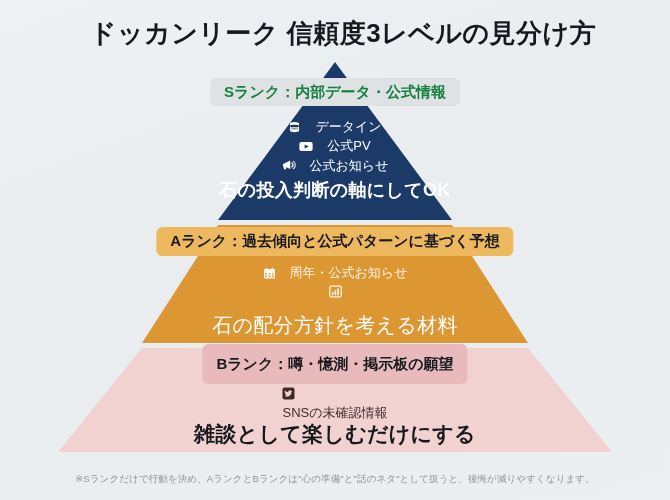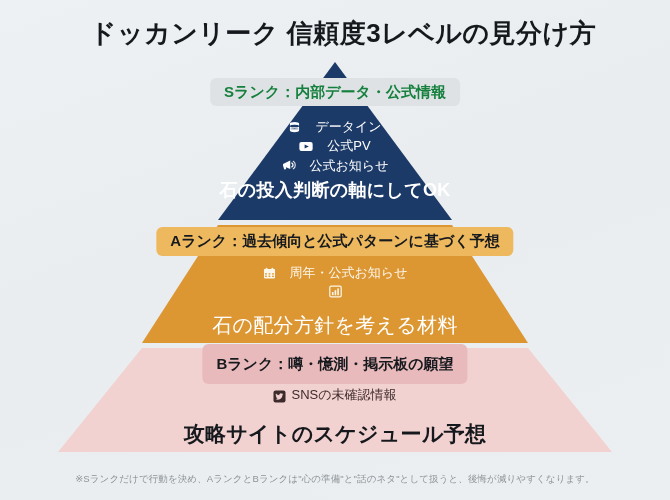--- a/index.html
+++ b/index.html
@@ -62,22 +62,23 @@
     display: flex;
     align-items: center;
     justify-content: center;
     gap: 14px;
     line-height: 1.25;
   }
 
   .bullet-row.pair { gap: 26px; }
   .bullet-group {
     display: flex;
-    align-items: flex-end;
+    align-items: flex-start;
     gap: 5px;
+    flex-direction: column;
   }
 
   .ico {
     display: inline-flex;
     align-items: center;
     justify-content: center;
     flex: 0 0 auto;
   }
 
   
@@ -274,21 +275,21 @@
           <svg width="13" height="13" viewBox="0 0 16 16">
             <rect x="0.6" y="0.6" width="14.8" height="14.8" rx="2.6" fill="#3d2b2b"></rect>
             <path d="M12.6 5.0c-.36.16-.74.27-1.14.32.41-.25.72-.64.87-1.1-.38.23-.81.39-1.26.48a1.98 1.98 0 0 0-3.37 1.8A5.62 5.62 0 0 1 3.62 4.4a1.98 1.98 0 0 0 .61 2.64c-.32-.01-.63-.1-.9-.25v.03c0 .96.68 1.76 1.59 1.94-.3.08-.6.09-.89.04.25.79.98 1.36 1.85 1.37A3.97 3.97 0 0 1 3 11.04a5.6 5.6 0 0 0 3.03.89c3.64 0 5.63-3.02 5.63-5.63l-.01-.26c.39-.28.72-.63.95-1.04z" fill="#f2d2d0"></path>
           </svg>
         </span>
         <span>SNSの未確認情報</span>
       </span>
     </div>
   </div>
 
-  <div class="tier-text b-headline">攻略サイトのスケジュール予想</div>
+  <div class="tier-text b-headline">雑談として楽しむだけにする</div>
 
   <div class="badge badge-s">
     <span>Sランク：内部データ・公式情報</span>
   </div>
   <div class="badge badge-a">
     <span>Aランク：過去傾向と公式パターンに基づく予想</span>
   </div>
   <div class="badge badge-b">
     <span>Bランク：噂・憶測・掲示板の願望</span>
   </div>

